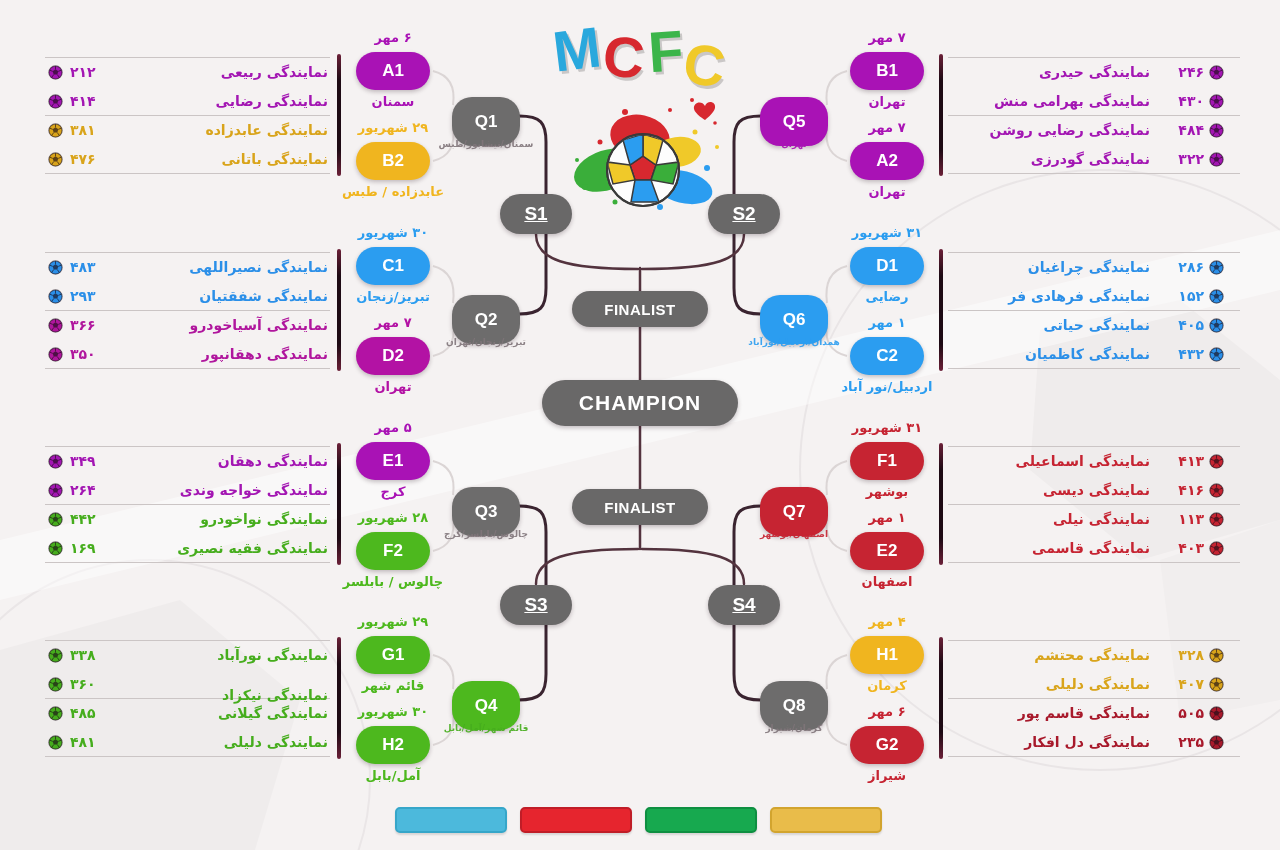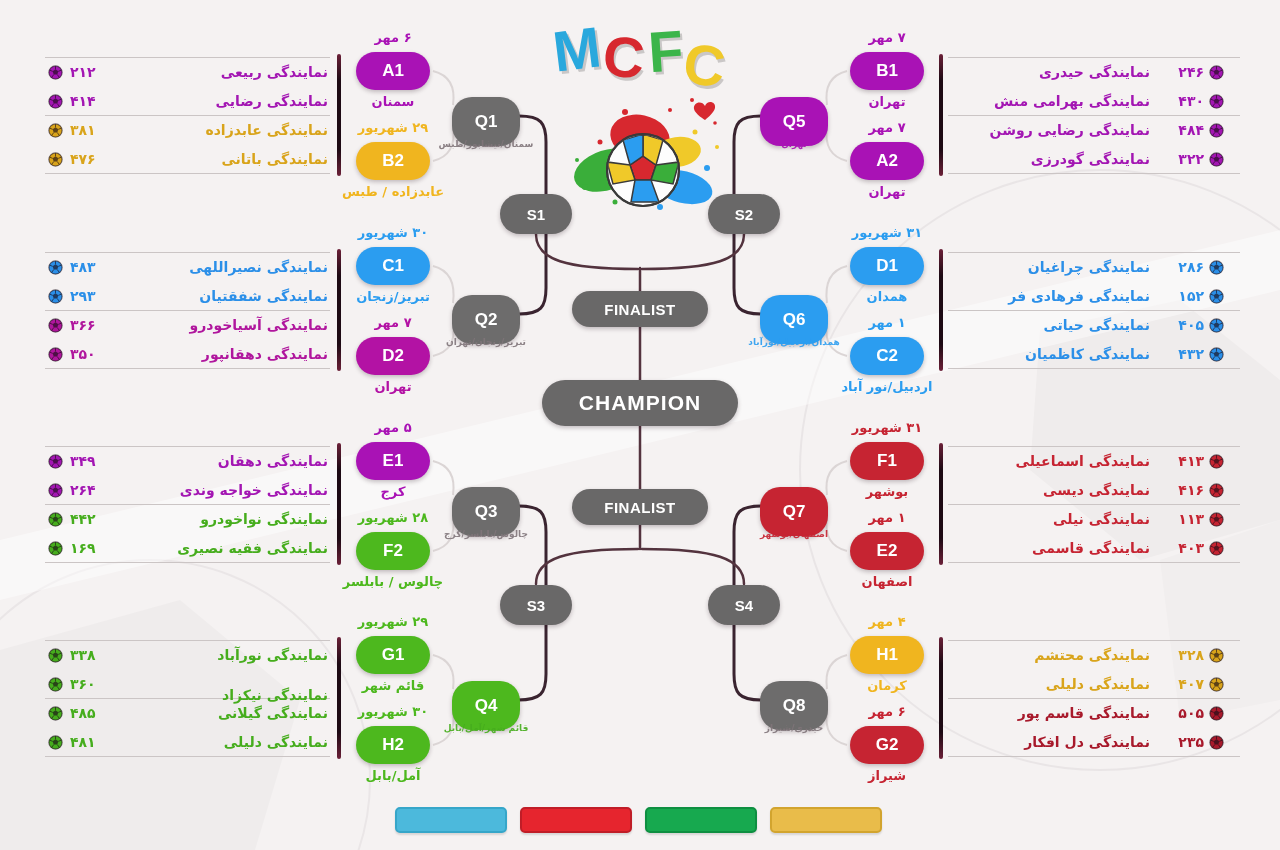--- a/index.html
+++ b/index.html
@@ -21,21 +21,21 @@
   .row.right .tname{right:90px;}
   .hline{position:absolute;height:1px;background:#cbc5c5;}
   .vbar{position:absolute;width:4px;border-radius:2px;
         background:linear-gradient(180deg,#6b2038,#1d0a14 22%,#1d0a14 78%,#6b2038);}
   
   .node{position:absolute;display:flex;align-items:center;justify-content:center;
         color:#fff;font-weight:bold;border-radius:20px;
         box-shadow:0 2px 4px rgba(40,20,30,.25);}
   .slot-node{width:74px;height:38px;font-size:17px;}
   .q-node{width:68px;height:49px;font-size:17px;}
-  .s-node{width:72px;height:40px;background:#696868;font-size:15px;}
+  .s-node{width:72px;height:40px;background:#696868;font-size:19px;text-decoration:underline;}
   .finalist{width:136px;height:36px;background:#696868;font-size:15px;letter-spacing:.5px;}
   .champion{width:196px;height:46px;background:#696868;font-size:21px;letter-spacing:1px;border-radius:24px;}
   .date,.city{position:absolute;text-align:center;font-weight:bold;font-size:13px;
               direction:rtl;white-space:nowrap;font-family:"DejaVu Sans",sans-serif;}
   .qcaption{position:absolute;text-align:center;font-weight:bold;font-size:9px;
             direction:rtl;white-space:nowrap;opacity:.9;font-family:"DejaVu Sans",sans-serif;}
   
   #title{position:absolute;left:525px;top:14px;width:230px;display:flex;
          justify-content:center;gap:3px;font-size:57px;font-weight:bold;}
   #title span{display:inline-block;text-shadow:2px 3px 0 rgba(90,90,90,.28);}
@@ -563,21 +563,21 @@
           <line x1="10" y1="5.6" x2="10" y2="1.6"></line>
           <line x1="13.8" y1="8.4" x2="17.6" y2="7"></line>
           <line x1="6.2" y1="8.4" x2="2.4" y2="7"></line>
           <line x1="12.4" y1="12.8" x2="14.8" y2="16.2"></line>
           <line x1="7.6" y1="12.8" x2="5.2" y2="16.2"></line>
         </g>
       </svg>
     </div>
     <div class="date" style="left: 817px; top: 225px; width: 140px; color: rgb(43, 157, 240);">۳۱ شهریور</div>
     <div class="node slot-node" style="left: 850px; top: 247px; background: rgb(43, 157, 240);">D1</div>
-    <div class="city" style="left: 812px; top: 289px; width: 150px; color: rgb(43, 157, 240);">همدان</div>
+    <div class="city" style="left: 812px; top: 289px; width: 150px; color: rgb(43, 157, 240);">رضایی</div>
     <div class="date" style="left: 817px; top: 315px; width: 140px; color: rgb(43, 157, 240);">۱ مهر</div>
     <div class="node slot-node" style="left: 850px; top: 337px; background: rgb(43, 157, 240);">C2</div>
     <div class="city" style="left: 812px; top: 379px; width: 150px; color: rgb(43, 157, 240);">اردبیل/نور آباد</div>
     <div class="node q-node" style="left: 760px; top: 295px; background: rgb(43, 157, 240);">Q6</div>
     <div class="qcaption" style="left: 719px; top: 337px; width: 150px; color: rgb(43, 157, 240);">همدان/اردبیل/نورآباد</div>
     <div class="hline" style="left: 948px; top: 446px; width: 292px;"></div>
     <div class="hline" style="left: 948px; top: 504px; width: 292px;"></div>
     <div class="hline" style="left: 948px; top: 562px; width: 292px;"></div>
     <div class="vbar" style="left: 939px; top: 443px; height: 122px;"></div>
     <div class="row right" style="left: 948px; top: 447px; width: 292px;">
@@ -712,18 +712,18 @@
         </g>
       </svg>
     </div>
     <div class="date" style="left: 817px; top: 614px; width: 140px; color: rgb(240, 181, 31);">۴ مهر</div>
     <div class="node slot-node" style="left: 850px; top: 636px; background: rgb(240, 181, 31);">H1</div>
     <div class="city" style="left: 812px; top: 678px; width: 150px; color: rgb(240, 181, 31);">کرمان</div>
     <div class="date" style="left: 817px; top: 704px; width: 140px; color: rgb(198, 36, 50);">۶ مهر</div>
     <div class="node slot-node" style="left: 850px; top: 726px; background: rgb(198, 36, 50);">G2</div>
     <div class="city" style="left: 812px; top: 768px; width: 150px; color: rgb(198, 36, 50);">شیراز</div>
     <div class="node q-node" style="left: 760px; top: 681px; background: rgb(109, 108, 108);">Q8</div>
-    <div class="qcaption" style="left: 719px; top: 723px; width: 150px; color: rgb(128, 117, 122);">حیدری/شیراز</div>
+    <div class="qcaption" style="left: 719px; top: 723px; width: 150px; color: rgb(128, 117, 122);">کرمان/شیراز</div>
     <div class="legend-bar" style="left: 395px; background: rgb(76, 185, 220); border-color: rgb(54, 166, 201);"></div>
     <div class="legend-bar" style="left: 520px; background: rgb(230, 37, 46); border-color: rgb(192, 29, 39);"></div>
     <div class="legend-bar" style="left: 645px; background: rgb(23, 169, 79); border-color: rgb(14, 143, 65);"></div>
     <div class="legend-bar" style="left: 770px; background: rgb(233, 188, 74); border-color: rgb(210, 164, 46);"></div>
   </div>
 
 </body></html>

